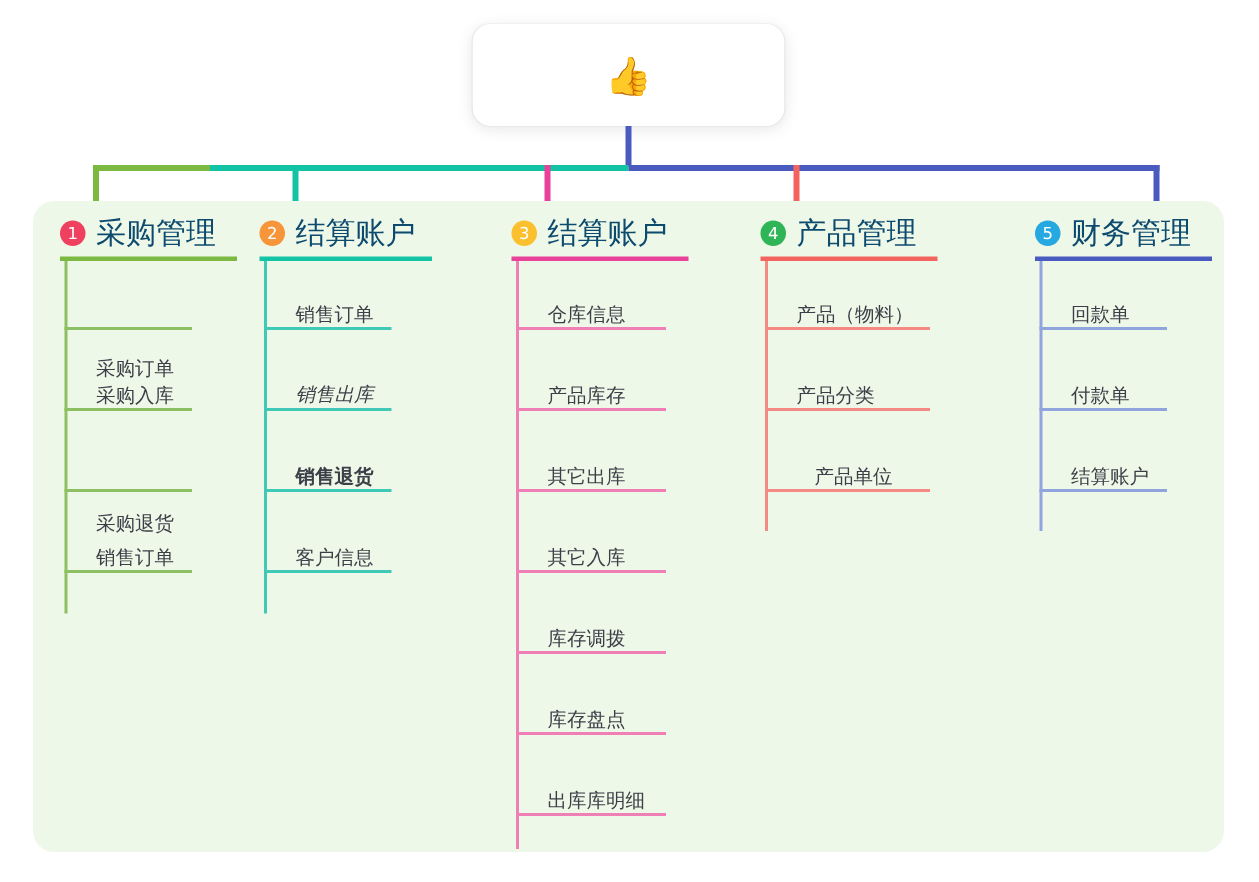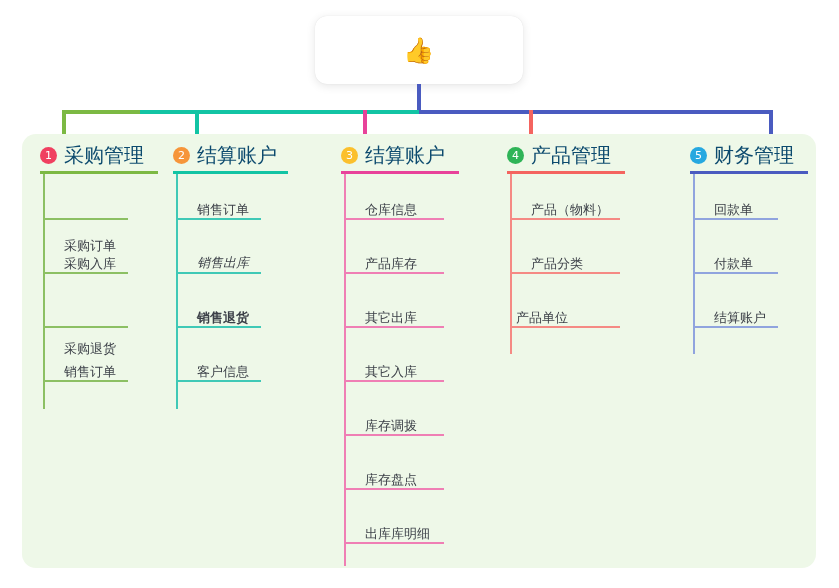--- a/index.html
+++ b/index.html
@@ -223,21 +223,21 @@
           <div class="col-head">
             <span class="badge" style="background: rgb(47, 180, 87);">4</span>
             <span class="head-label">产品管理</span>
           </div>
           <div class="head-rule" style="width: 118px; background: rgb(244, 100, 95);"></div>
           <div class="spine" style="height: 180px; background: rgb(245, 138, 132);"></div>
           <div class="leaf-label" style="left: 24px; top: 67px;">产品（物料）</div>
           <div class="leaf" style="top: 84px; width: 110px; background: rgb(245, 138, 132);"></div>
           <div class="leaf-label" style="left: 24px; top: 121px;">产品分类</div>
           <div class="leaf" style="top: 138px; width: 110px; background: rgb(245, 138, 132);"></div>
-          <div class="leaf-label" style="left: 9px; top: 175px; text-align: right;">产品单位</div>
+          <div class="leaf-label" style="left: 36px; top: 175px; text-align: right;">产品单位</div>
           <div class="leaf" style="top: 192px; width: 110px; background: rgb(245, 138, 132);"></div>
         </div>
         <div class="col" style="left: 668px;">
           <div class="col-head">
             <span class="badge" style="background: rgb(38, 168, 224);">5</span>
             <span class="head-label">财务管理</span>
           </div>
           <div class="head-rule" style="width: 118px; background: rgb(74, 91, 192);"></div>
           <div class="spine" style="height: 180px; background: rgb(144, 164, 222);"></div>
           <div class="leaf-label" style="left: 24px; top: 67px;">回款单</div>

